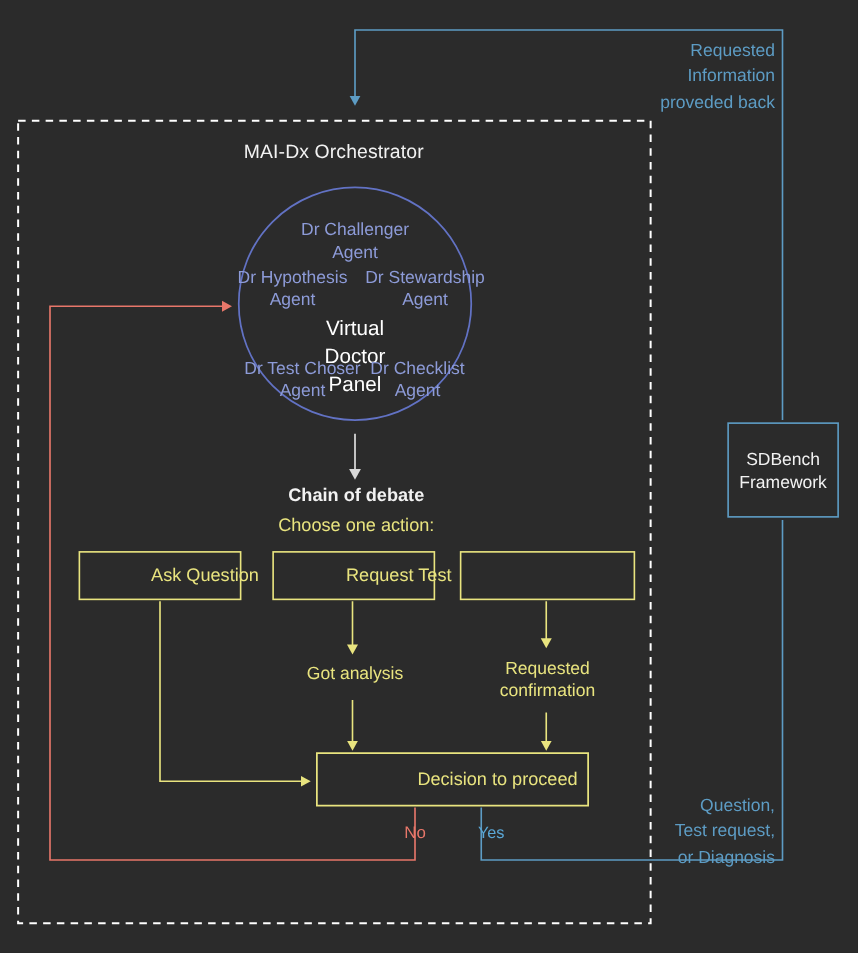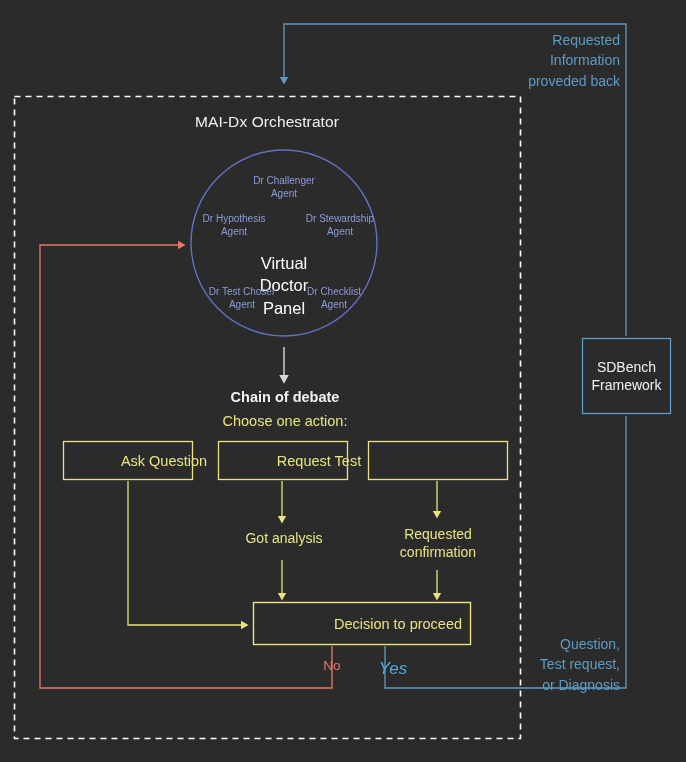--- a/index.html
+++ b/index.html
@@ -39,21 +39,21 @@
   #panel-center {
     left: 224px; top: 224px; width: 120px;
     font-size: 16.5px;
     color: #ffffff;
     line-height: 1.35;
     margin-top: 28px;
   }
   .agent {
     position: absolute;
     text-align: center;
-    font-size: 10px;
+    font-size: 14px;
     color: #8d9bd8;
     line-height: 1.3;
     white-space: pre-line;
     user-select: none;
   }
   #agent-challenger   { left: 234px; top: 174px; width: 100px; }
   #agent-hypothesis   { left: 186px; top: 212px; width: 96px; }
   #agent-stewardship  { left: 290px; top: 212px; width: 100px; }
   #agent-testchoser   { left: 192px; top: 285px; width: 100px; }
   #agent-checklist    { left: 288px; top: 285px; width: 92px; }
@@ -83,21 +83,21 @@
 
   #got-analysis {
     left: 222px; top: 530px; width: 124px;
     font-size: 14px; color: #e9e47f;
   }
   #diag-confirm {
     left: 382px; top: 525px; width: 112px;
     font-size: 14px; color: #e9e47f; line-height: 1.3;
   }
   #lbl-no  { left: 305px; top: 658px; width: 54px; font-size: 13.5px; color: #e8776a; }
-  #lbl-yes { left: 366px; top: 658px; width: 54px; font-size: 17px; color: #5aa7d6; font-style: italic; }
+  #lbl-yes { left: 366px; top: 658px; width: 54px; font-size: 13px; color: #5aa7d6; }
 
   #sdbench {
     left: 582px; top: 338px; width: 89px; height: 76px;
     display: flex; align-items: center; justify-content: center;
     font-size: 14px; color: #f2f2f2; line-height: 1.3;
     text-align: center; white-space: pre-line; user-select: none;
     position: absolute;
   }
   #req-info {
     left: 502px; top: 30px; width: 118px;

